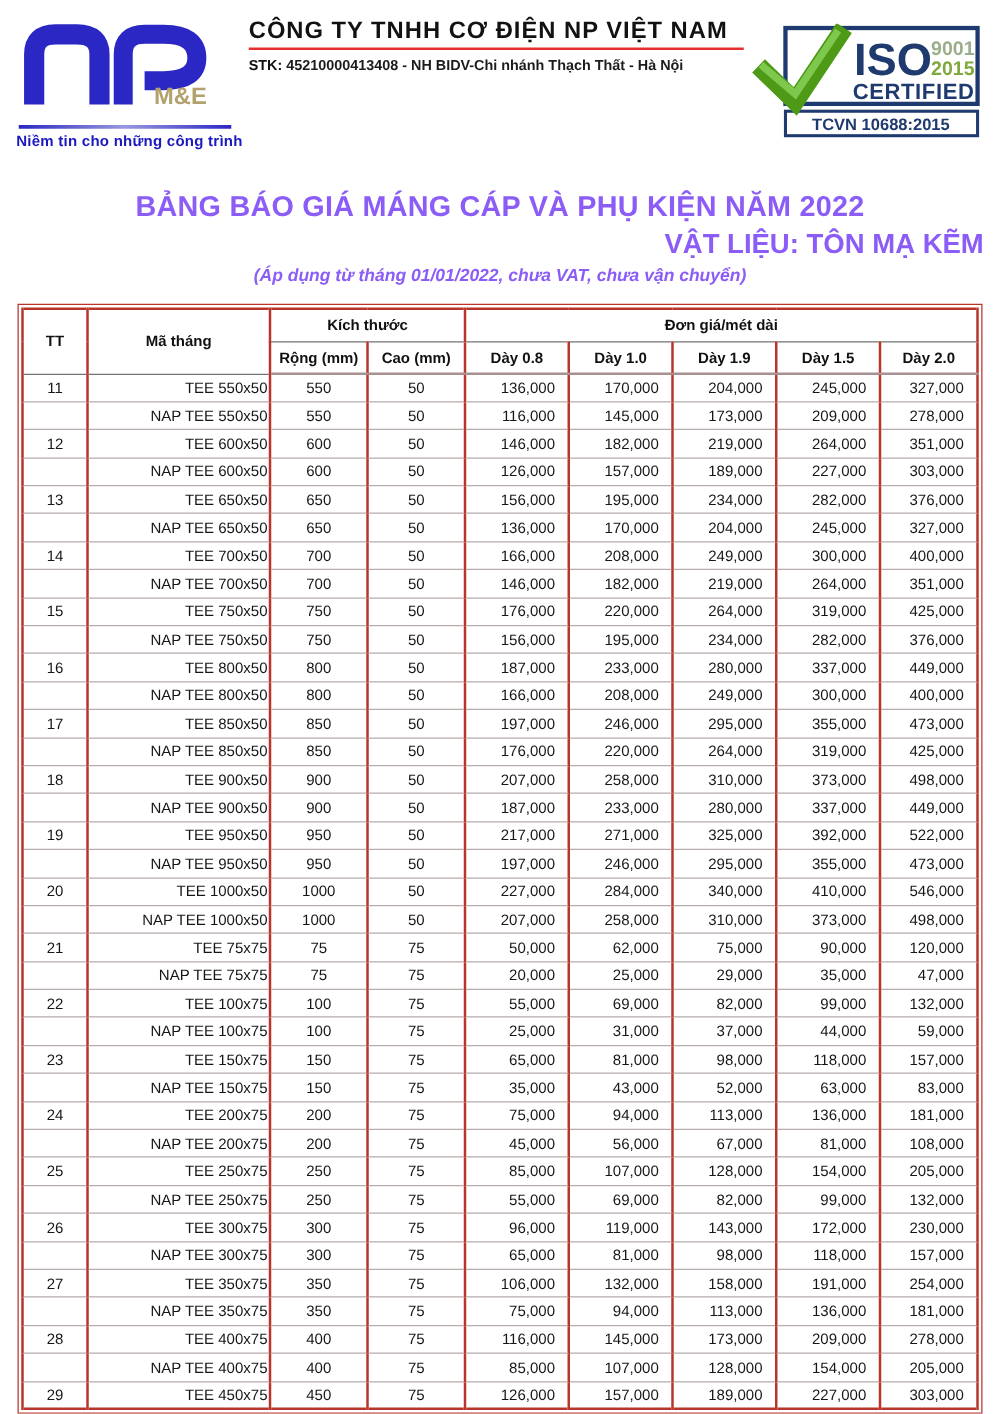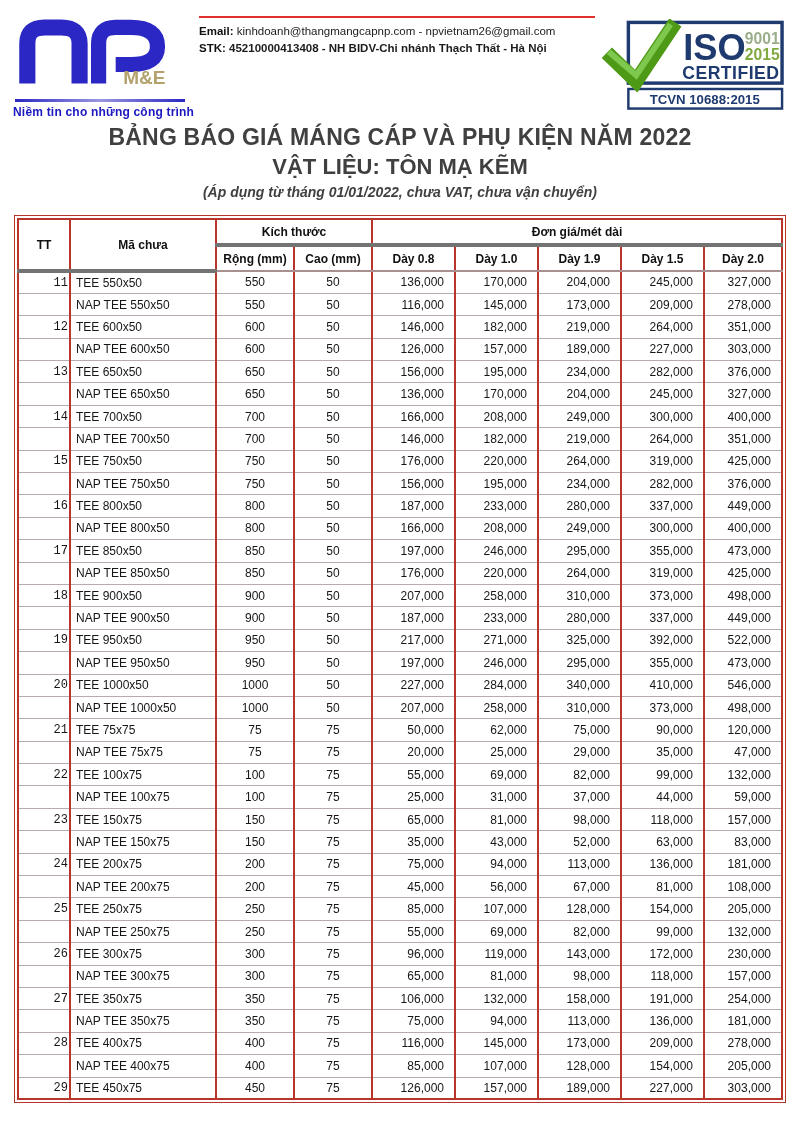--- a/index.html
+++ b/index.html
@@ -30,49 +30,49 @@
     letter-spacing: 0.8px; white-space: nowrap;
   }
   .red-rule { border-bottom: 2.5px solid #e23030; margin: 2px 0 5px 0; }
   .contact-line { font-size: 11.5px; line-height: 1.5; color: #1c1c1c; white-space: nowrap; }
   .contact-line b { color: #111; }
   .hotline-group { margin-left: 28px; }
   .bold-val { font-weight: bold; }
   .iso-block { width: 188px; flex: none; padding-top: 7px; }
 
   
-  .title-wrap { text-align: center; margin-top: 5px; color: #404040; }
+  .title-wrap { text-align: center; margin-top: 32px; color: #8b5cf6; }
   .title-1 { font-size: 23px; font-weight: bold; letter-spacing: 0.2px; }
-  .title-2 { font-size: 22px; font-weight: bold; margin-top: 3px; }
+  .title-2 { font-size: 22px; font-weight: bold; margin-top: 3px; text-align: right; }
   .title-note { font-size: 14px; font-style: italic; margin-top: 4px; font-weight: bold; }
 
   
   .table-outer {
     margin: 15px 1px 0 1px;
     border: 1.5px solid #b8352b;
     padding: 2px;
   }
   table.price {
     width: 100%; border-collapse: collapse; table-layout: fixed;
     border: 2px solid #b8352b;
   }
   table.price th, table.price td {
     border-left: 2px solid #b8352b;
     border-right: 2px solid #b8352b;
     font-size: 12px;
     overflow: hidden; white-space: nowrap;
   }
   thead th {
     font-weight: bold; color: #111; text-align: center;
-    height: 26px; border-bottom: 4px solid #737373;
+    height: 26px; border-bottom: 1px solid #737373;
   }
   thead tr.h2 th { border-bottom: 2px solid #a89090; }
   tbody td { height: 22.4px; border-top: 1px solid #b7abab; color: #161616; }
-  td.c-tt   { text-align: right; font-family: Liberation Mono, monospace; }
-  td.c-code { text-align: left; padding-left: 5px; }
+  td.c-tt   { text-align: center; }
+  td.c-code { text-align: right; padding-left: 5px; }
   td.c-dim  { text-align: center; }
   td.c-price{ text-align: right; padding-right: 10px; }
 </style>
 </head>
 <body>
 
 <div class="page">
 
   <div class="top">
 
@@ -80,25 +80,22 @@
       <svg width="174" height="76" viewBox="0 0 175 80">
         <path d="M11 70 L11 28 Q11 11 29 11 L47 11 Q66 11 66 28 L66 70" fill="none" stroke="#2b27c4" stroke-width="17"></path>
         <path d="M86 70 L86 28 Q86 11 104 11 L120 11 Q148 11 148 31 Q148 50 120 50 L104 50" fill="none" stroke="#2b27c4" stroke-width="16"></path>
         <text x="112" y="70" font-size="20" font-weight="bold" fill="#b3a26d" font-family="Liberation Sans, sans-serif">M&amp;E</text>
       </svg>
       <div class="logo-rule"></div>
       <div class="logo-tagline">Niềm tin cho những công trình</div>
     </div>
 
     <div class="company-block">
+      <div class="company-name">CÔNG TY TNHH CƠ ĐIỆN NP VIỆT NAM</div>
       <div class="red-rule"></div>
-      <div class="contact-line">
-        <b>Email:</b>
-        <span>kinhdoanh@thangmangcapnp.com - npvietnam26@gmail.com</span>
-      </div>
       <div class="contact-line">
         <b>STK:</b>
         <span class="bold-val">45210000413408 - NH BIDV-Chi nhánh Thạch Thất - Hà Nội</span>
       </div>
     </div>
 
     <div class="iso-block">
       <svg width="186" height="92" viewBox="0 0 190 93">
         <rect x="30" y="3" width="157" height="62" fill="#ffffff" stroke="#1e3a6e" stroke-width="3.5"></rect>
         <rect x="30" y="71" width="157" height="20" fill="#ffffff" stroke="#1e3a6e" stroke-width="2.5"></rect>
@@ -128,21 +125,21 @@
           <col style="width:78px">
         <col style="width:83px">
           <col style="width:83px">
           <col style="width:83px">
           <col style="width:83px">
           <col>
       </colgroup>
       <thead>
         <tr class="h1">
           <th rowspan="2">TT</th>
-          <th rowspan="2">Mã chưa</th>
+          <th rowspan="2">Mã tháng</th>
           <th colspan="2">Kích thước</th>
           <th colspan="5">Đơn giá/mét dài</th>
         </tr>
         <tr class="h2">
           <th>Rộng (mm)</th>
           <th>Cao (mm)</th>
           <th>Dày 0.8</th>
           <th>Dày 1.0</th>
           <th>Dày 1.9</th>
           <th>Dày 1.5</th>

